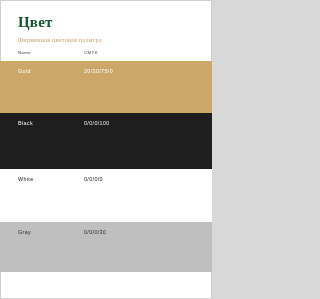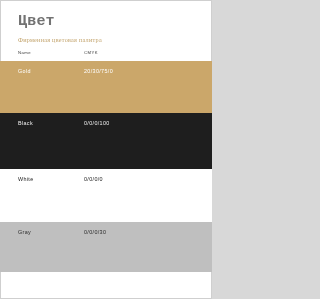--- a/index.html
+++ b/index.html
@@ -35,25 +35,25 @@
 
   .header {
     position: absolute;
     left: 0; top: 0;
     width: 212px;
     padding: 14px 0 0 18px;
     box-sizing: border-box;
   }
 
   .page-title {
-    font-family: Liberation Mono, monospace;
+    font-family: Liberation Serif, serif;
     font-weight: bold;
     font-size: 15px;
     line-height: 16px;
-    color: #737373;
+    color: #14532d;
     letter-spacing: 0.2px;
     margin: 0;
   }
 
   .page-subtitle {
     font-family: "Liberation Serif", serif;
     font-size: 6.2px;
     line-height: 8px;
     color: #c3a46d;
     letter-spacing: 0.25px;

